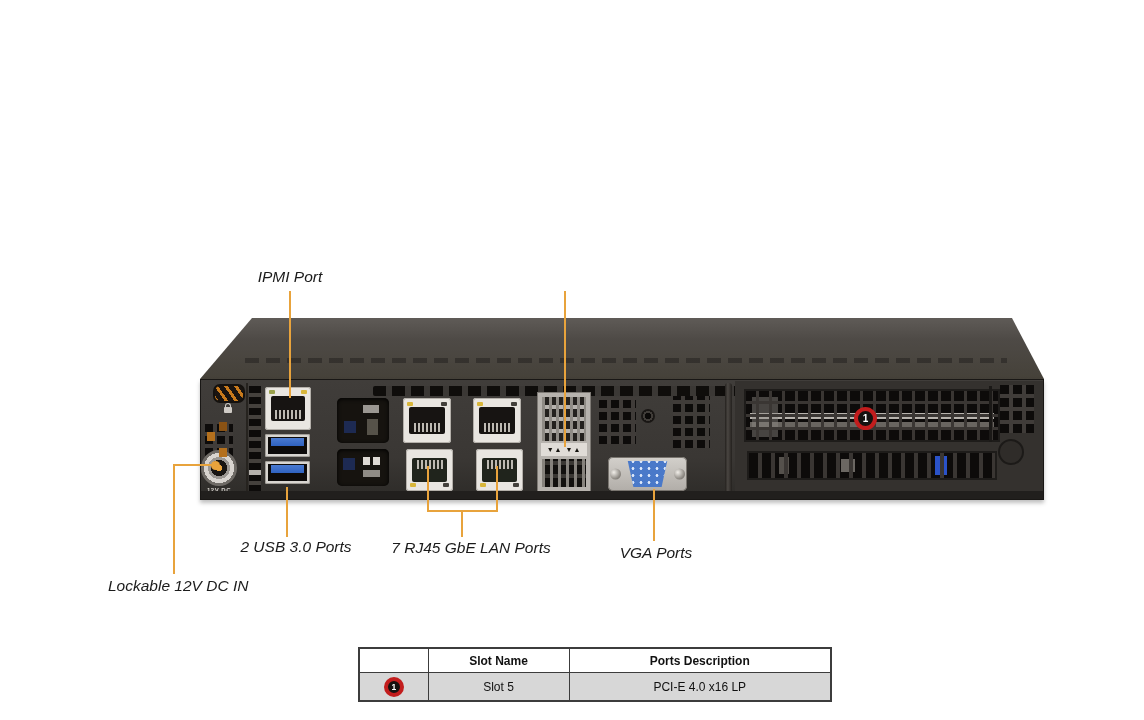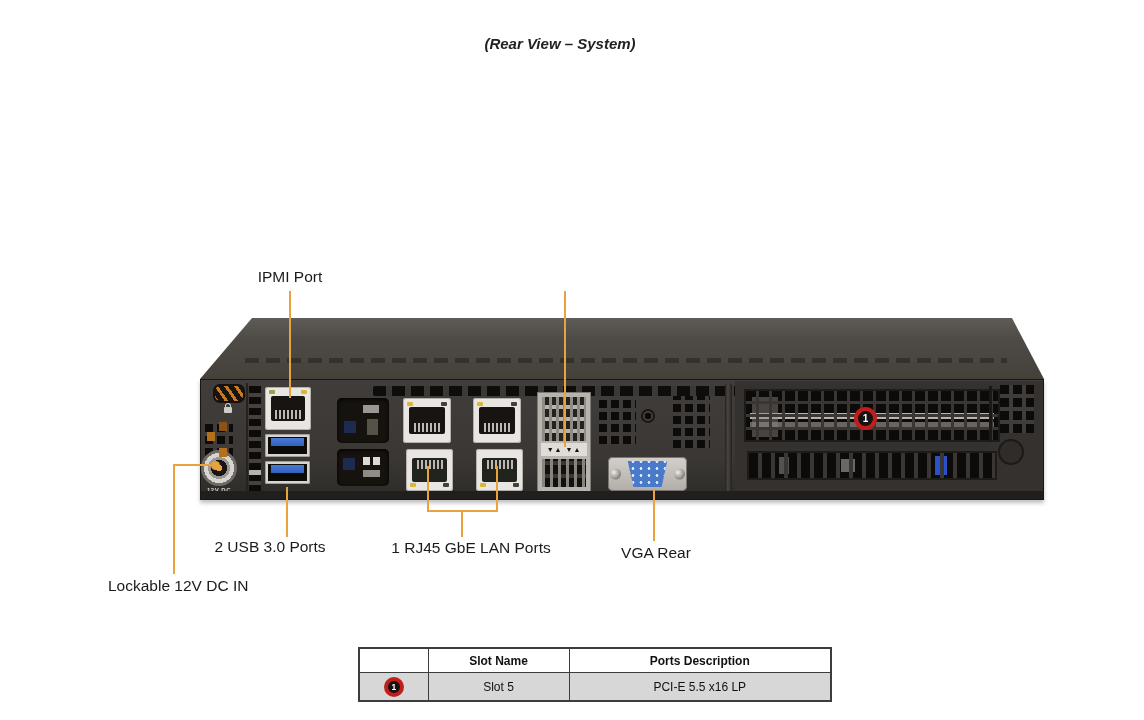--- a/index.html
+++ b/index.html
@@ -4,21 +4,21 @@
 <style>
   html,body { margin:0; padding:0; background:#fff; }
   .page { position:relative; width:1144px; height:720px; background:#ffffff;
           font-family:"Liberation Sans", sans-serif; overflow:hidden; }
   .abs { position:absolute; }
 
   
   .title { position:absolute; left:0; top:35px; width:1120px; text-align:center;
            font-size:15px; font-style:italic; font-weight:bold; color:#222; }
   .callout-label { position:absolute; font-size:15.5px; color:#1b1b1b;
-                   text-align:center; white-space:nowrap; }
+                   text-align:center; white-space:nowrap;font-style:italic; }
   .cline { position:absolute; background:#E8A33C; }
   .cdot  { position:absolute; width:9px; height:9px; border-radius:50%; background:#E8A33C; }
 
   
   .chassis { position:absolute; left:200px; top:318px; width:844px; height:182px; }
   .chassis-top { position:absolute; left:0; top:0; width:844px; height:61px;
       background:linear-gradient(180deg,#5f5b57 0%,#4e4a46 35%,#454139 100%);
       clip-path:polygon(52px 0, 812px 0, 844px 61px, 0 61px); }
   .top-vents { position:absolute; left:45px; top:40px; width:762px; height:5px; opacity:.75;
       background:repeating-linear-gradient(90deg,#2e2b28 0 14px,transparent 14px 21px); }
@@ -107,21 +107,20 @@
   .slot-table td { height:27px; background:#d7d7d7; }
   .badge { display:inline-block; width:12px; height:12px; border-radius:50%;
       background:#151210; border:4px solid #C21D1D; color:#fff; font-size:8.5px; font-weight:bold;
       line-height:12px; text-align:center; }
 </style>
 </head>
 <body>
 
 <div class="page">
 
-  <div class="title">(Rear View – System)</div>
 
   <div class="chassis">
     <div class="chassis-top">
       <div class="top-vents"></div>
     </div>
 
     <div class="panel">
 
       <div class="lock-slot" style="left:12px;top:4px;width:28px;height:15px;"></div>
       <div class="padlock" style="left:23px;top:27px;"></div>
@@ -238,23 +237,23 @@
   <div class="cline" style="left:427px;top:466px;width:2px;height:46px;"></div>
   <div class="cline" style="left:496px;top:466px;width:2px;height:46px;"></div>
   <div class="cline" style="left:427px;top:510px;width:71px;height:2px;"></div>
   <div class="cline" style="left:461px;top:512px;width:2px;height:25px;"></div>
   <div class="cline" style="left:653px;top:489px;width:2px;height:52px;"></div>
   <div class="cline" style="left:174px;top:464px;width:40px;height:2px;"></div>
   <div class="cline" style="left:173px;top:464px;width:2px;height:110px;"></div>
   <div class="cdot" style="left:211px;top:461px;"></div>
 
   <div class="callout-label" style="left:230px;top:268px;width:120px;">IPMI Port</div>
-  <div class="callout-label" style="left:200px;top:538px;width:140px;">2 USB 3.0 Ports</div>
-  <div class="callout-label" style="left:381px;top:539px;width:180px;">1 RJ45 GbE LAN Ports</div>
-  <div class="callout-label" style="left:596px;top:544px;width:120px;">VGA Rear</div>
+  <div class="callout-label" style="left:226px;top:538px;width:140px;">2 USB 3.0 Ports</div>
+  <div class="callout-label" style="left:381px;top:539px;width:180px;">7 RJ45 GbE LAN Ports</div>
+  <div class="callout-label" style="left:596px;top:544px;width:120px;">VGA Ports</div>
   <div class="callout-label" style="left:108px;top:577px;text-align:left;">Lockable 12V DC IN</div>
 
   <table class="slot-table">
     <colgroup>
         <col style="width:69px">
         <col style="width:141px">
         <col style="width:262px">
       </colgroup>
     <thead>
       <tr>
@@ -262,18 +261,18 @@
         <th>Slot Name</th>
         <th>Ports Description</th>
       </tr>
     </thead>
     <tbody>
       <tr>
         <td>
           <span class="badge">1</span>
         </td>
         <td>Slot 5</td>
-        <td>PCI-E 5.5 x16 LP</td>
+        <td>PCI-E 4.0 x16 LP</td>
       </tr>
     </tbody>
   </table>
 
 </div>
 
 </body></html>

